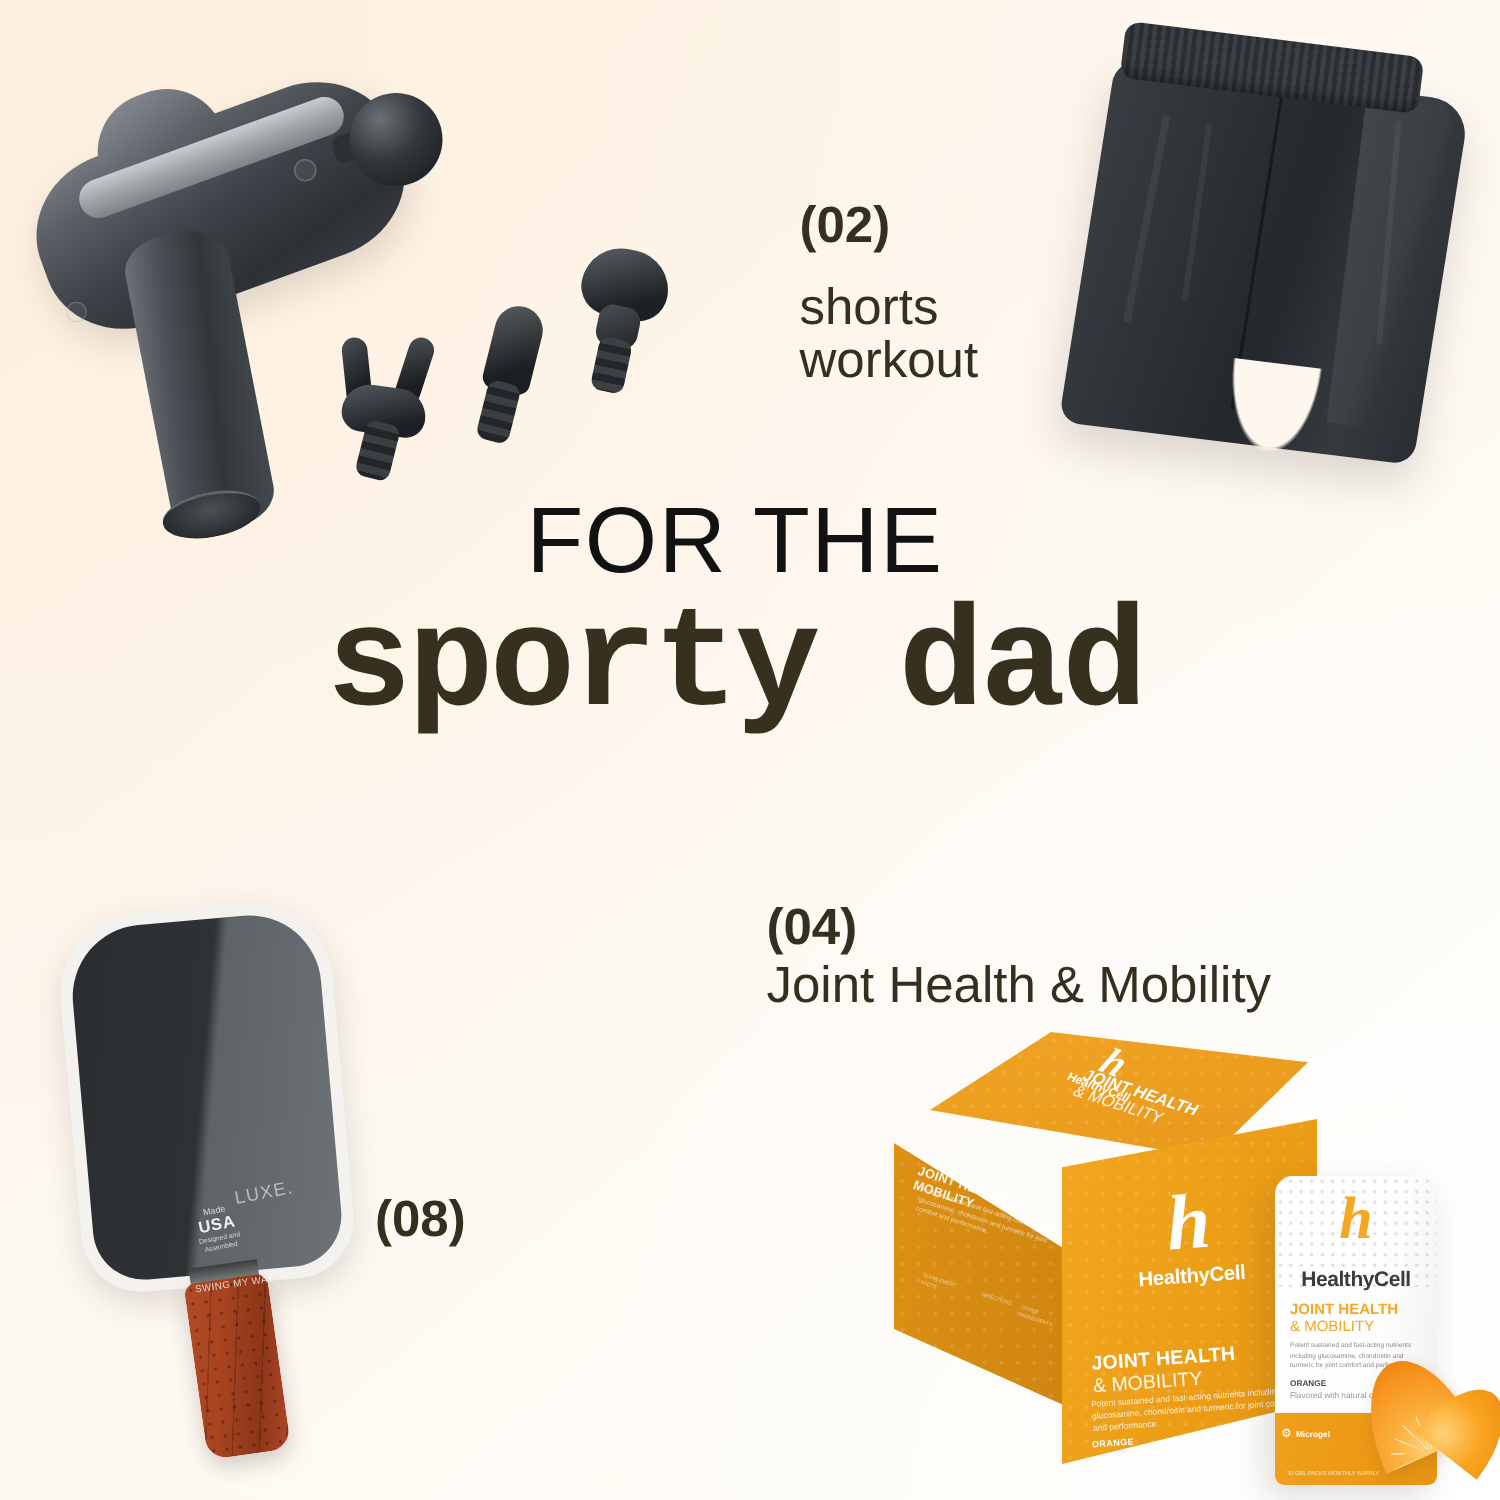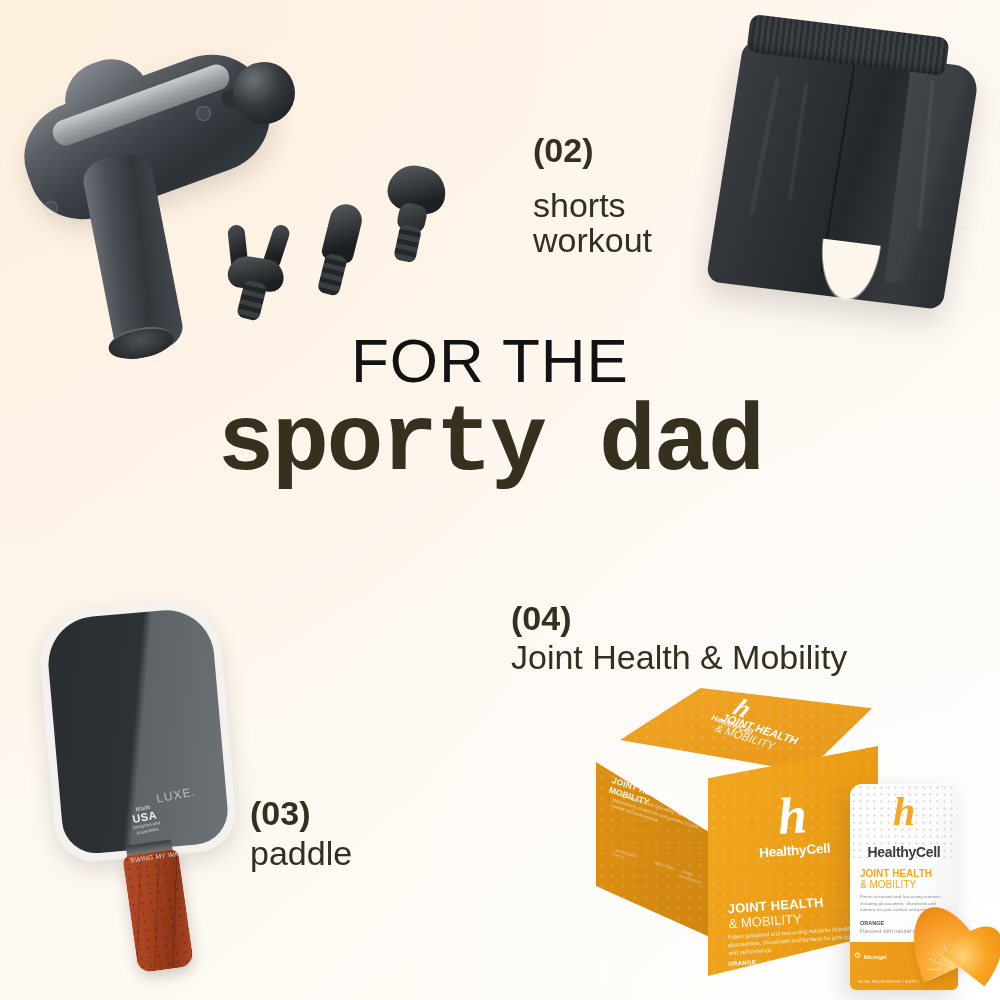--- a/index.html
+++ b/index.html
@@ -512,22 +512,21 @@
   </div>
 
 
   <div class="lbl" id="label-02">
     <span class="num">(02)</span>
     <span class="nm">shorts</span>
     <span class="nm">workout</span>
   </div>
 
   <div class="lbl" id="label-03">
-    <span class="num">(03)</span>
-    <span class="nm">paddle</span>
+    <span class="num">(08)</span>
   </div>
 
   <div class="lbl" id="label-04">
     <span class="num">(04)</span>
     <span class="nm">Joint Health &amp; Mobility</span>
   </div>
 
   <div id="headline">
     <div id="h-kicker">FOR THE</div>
     <div id="h-main">sporty dad</div>

